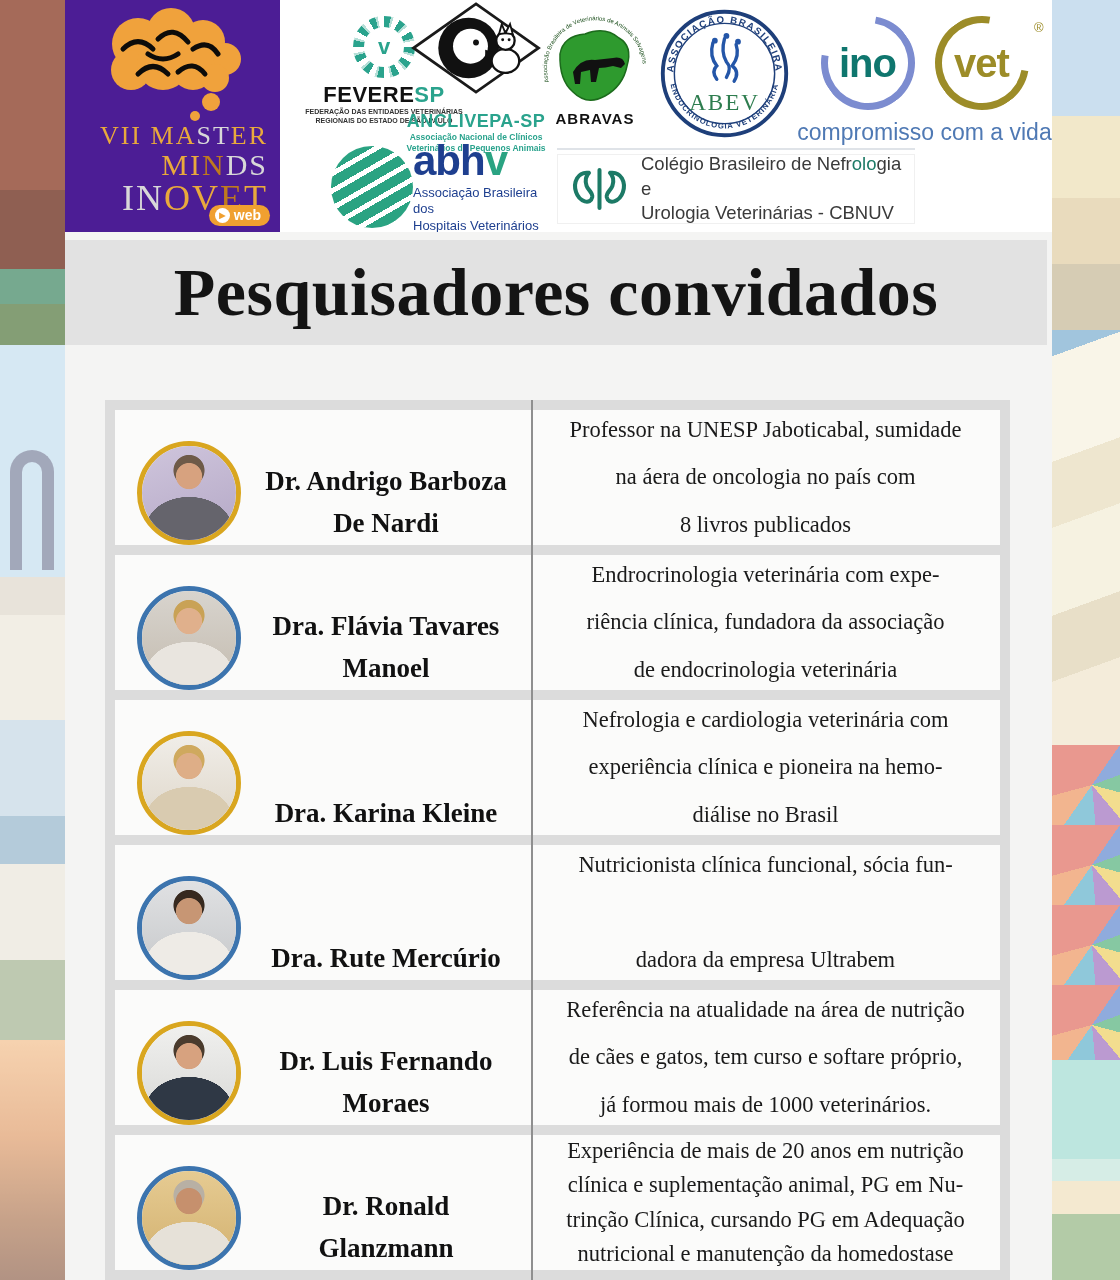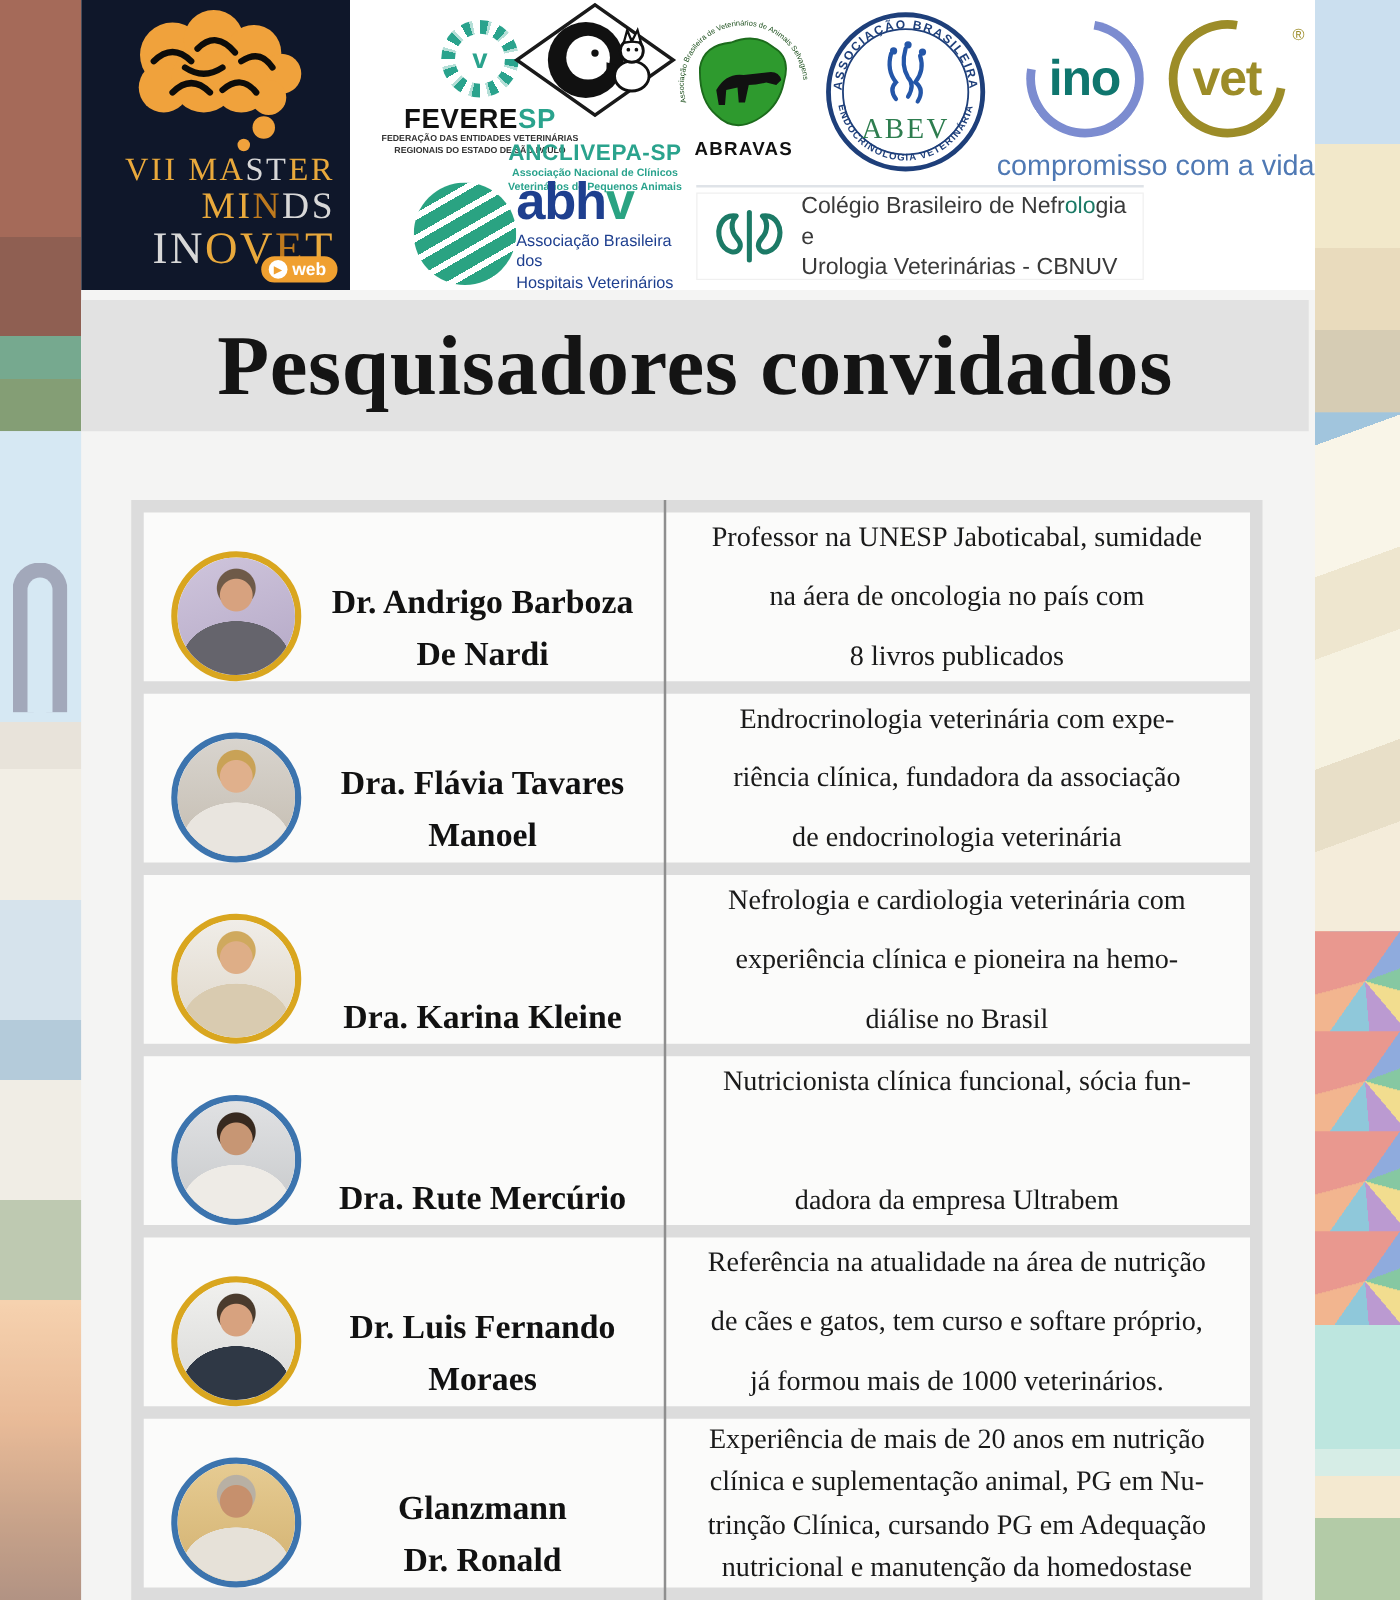--- a/index.html
+++ b/index.html
@@ -20,21 +20,21 @@
   .l3 { top:720px; height:320px; background:linear-gradient(#b8cfdf 0 30%, #7fa6bf 30% 45%, #e6e0d2 45% 75%, #8fa379 75%); }
   .l4 { top:1040px; height:240px; background:linear-gradient(#f0b276, #d98a4e 40%, #9e5f35 75%, #7a452a); }
   .r1 { top:0; height:330px; background:linear-gradient(#a6c8e4 0 35%, #e8d7a4 35% 60%, #d9c28e 60% 80%, #b9a77e 80%); }
   .r2 { top:330px; height:415px; background:linear-gradient(160deg, #5e9cc4 0 6%, #f4eed8 6% 30%, #e2d4ac 30% 45%, #f0e8cc 45% 65%, #d8c8a0 65% 80%, #ecdfc0 80%); }
   .r3 { top:745px; height:315px; background:repeating-conic-gradient(#d94f3f 0 35deg, #3f6fc4 35deg 70deg, #2fa05f 70deg 105deg, #e8c53f 105deg 140deg, #8a52b0 140deg 175deg, #3fa0c0 175deg 215deg, #e8803f 215deg 255deg, #d94f3f 255deg 360deg); background-size:80px 80px; }
   .r4 { top:1060px; height:220px; background:linear-gradient(#8ed4c8 0 45%, #b8e0d4 45% 55%, #ecd9ae 55% 70%, #7ca668 70%); }
 
   
   .header { position:absolute; left:65px; top:0; width:987px; height:232px; background:#ffffff; }
 
-  .logo-box { position:absolute; left:0; top:0; width:215px; height:232px; background:#0f172a; overflow:hidden; }
+  .logo-box { position:absolute; left:0; top:0; width:215px; height:232px; background:#4c1d95; overflow:hidden; }
   .brain { position:absolute; left:28px; top:4px; }
   .logo-text { position:absolute; left:8px; right:12px; top:122px; text-align:right;
                font-family:"Liberation Serif", serif; line-height:1.04; white-space:nowrap; }
   .lt1 { font-size:26px; letter-spacing:2px; }
   .lt2 { font-size:30px; letter-spacing:2px; }
   .lt3 { font-size:36px; letter-spacing:2px; }
   .web-pill { position:absolute; right:10px; bottom:6px; background:#f0a030; border-radius:11px;
               padding:2px 9px 3px 6px; display:flex; align-items:center; gap:4px;
               color:#ffffff; font-weight:bold; font-size:14px; }
   .play { width:15px; height:15px; border-radius:50%; background:#ffffff; color:#f0a030;
@@ -347,22 +347,22 @@
         <div>Referência na atualidade na área de nutrição</div>
           <div>de cães e gatos, tem curso e softare próprio,</div>
           <div>já formou mais de 1000 veterinários.</div>
       </div>
     </div>
 
     <div class="row" style="top:735px">
       <div class="cell-left">
         <div class="avatar p6" style="border-color: rgb(60, 116, 174);"></div>
         <div class="pname">
-          <div>Glanzmann</div>
-            <div>Dr. Ronald</div>
+          <div>Dr. Ronald</div>
+            <div>Glanzmann</div>
         </div>
       </div>
       <div class="cell-right tight">
         <div>Experiência de mais de 20 anos em nutrição</div>
           <div>clínica e suplementação animal, PG em Nu-</div>
           <div>trinção Clínica, cursando PG em Adequação</div>
           <div>nutricional e manutenção da homedostase</div>
       </div>
     </div>
   </div>

